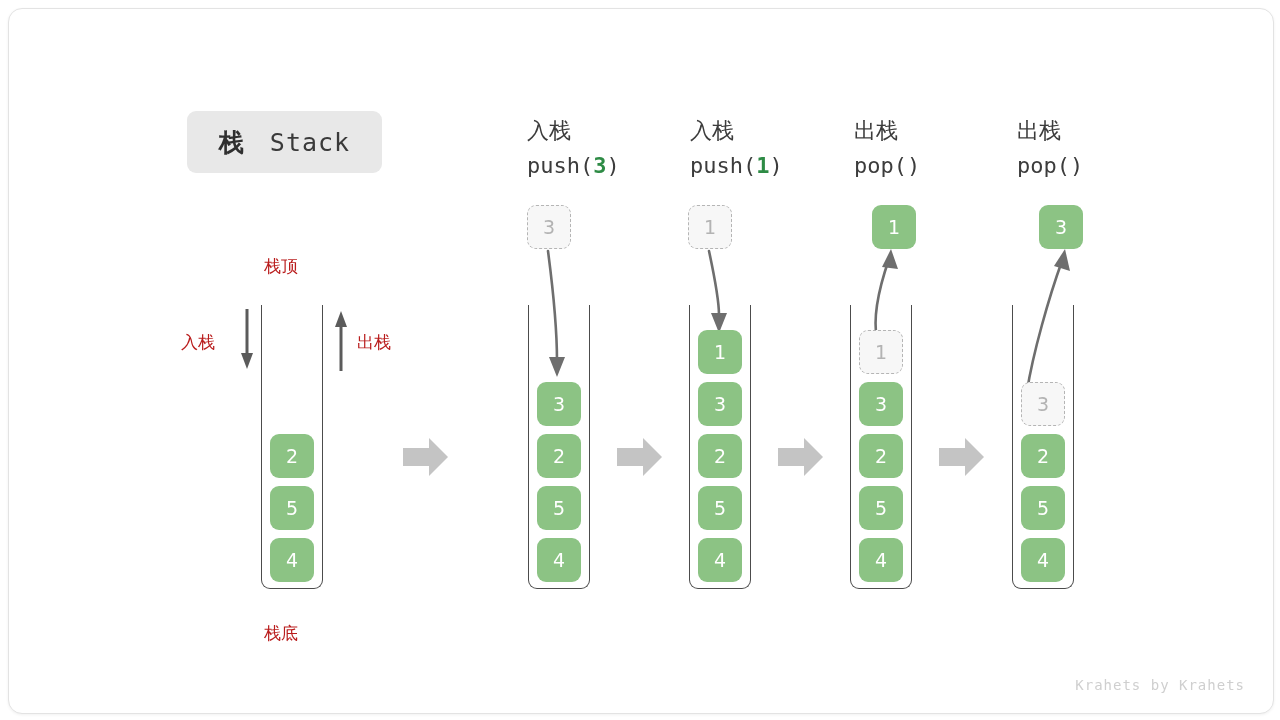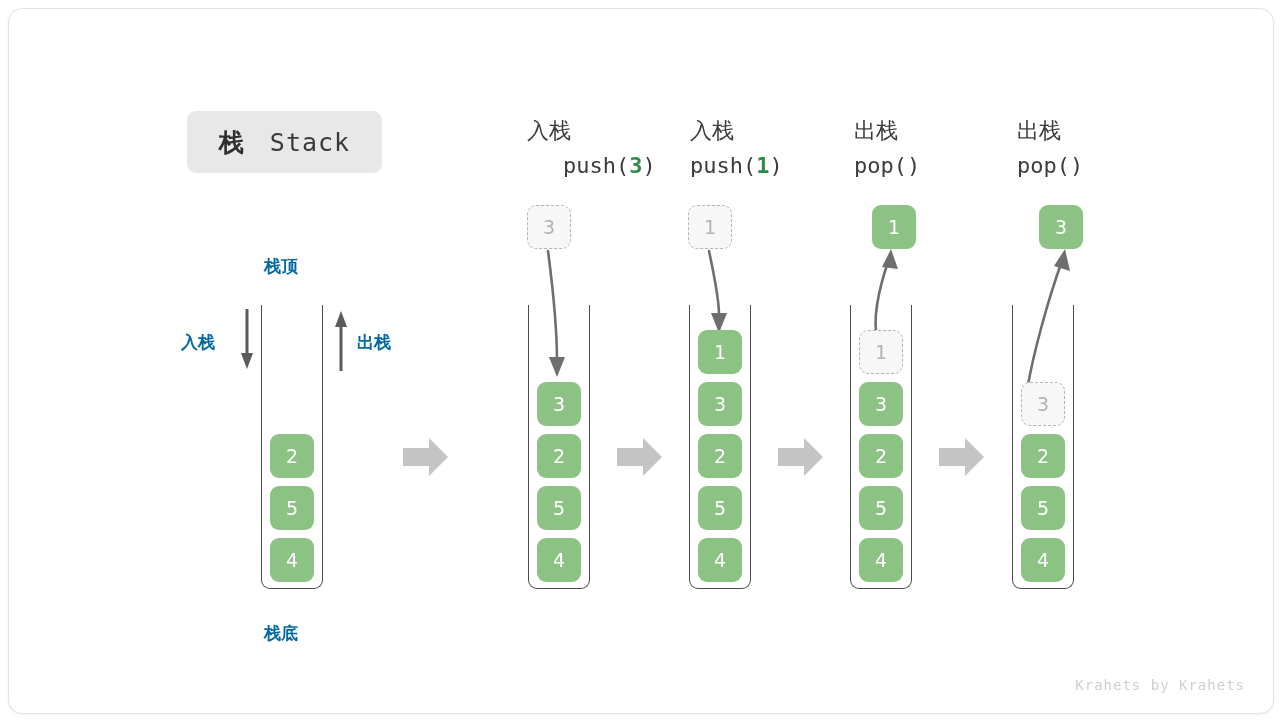--- a/index.html
+++ b/index.html
@@ -28,21 +28,21 @@
     font-weight:700;font-size:25px;color:#2f2f2f;letter-spacing:0;
   }
   #title-badge .latin{
     font-family:"DejaVu Sans Mono","Liberation Mono",monospace;
     font-size:25px;color:#3a3a3a;margin-left:26px;letter-spacing:1px;
   }
 
   
   .cjk-bold{
     font-family:"DejaVu Sans", sans-serif;
-    font-weight:700;font-size:17px;color:#0369a1;white-space:nowrap;
+    font-weight:400;font-size:17px;color:#b91c1c;white-space:nowrap;
   }
   .op-cjk{
     font-family:"DejaVu Sans", sans-serif;
     font-size:22px;color:#3c3c3c;white-space:nowrap;line-height:30px;
   }
   .op-code{
     font-family:"DejaVu Sans Mono","Liberation Mono",monospace;
     font-size:22px;color:#3c3c3c;white-space:nowrap;line-height:32px;
   }
   .op-code .num{color:#2e8b45;font-weight:700;}
@@ -121,21 +121,21 @@
   </div>
 
   <div class="abs block-arrow" style="left:394px;top:427px;">
     <svg width="46" height="42" viewBox="0 0 46 42">
       <polygon points="0,12 26,12 26,2 45,21 26,40 26,30 0,30" fill="#c4c4c4"></polygon>
     </svg>
   </div>
 
   <div class="abs">
     <div class="abs op-cjk" style="left:518px;top:107px;">入栈</div>
-    <div class="abs op-code" style="left:518px;top:141px;margin-left:36px;">
+    <div class="abs op-code" style="left:518px;top:141px;">
       <span>push(</span><span class="num">3</span><span>)</span>
     </div>
 
     <div class="cell ghost abs" style="left:518px;top:196px;">3</div>
 
     <div class="abs" style="left:518px;top:240px;">
       <svg width="60" height="135" viewBox="0 0 60 135">
         <path d="M21,2 C26,40 30,80 30,112" stroke="#6e6e6e" stroke-width="2.6" fill="none" stroke-linecap="round"></path>
         <polygon points="30,128 22,108 38,108" fill="#6e6e6e"></polygon>
       </svg>

